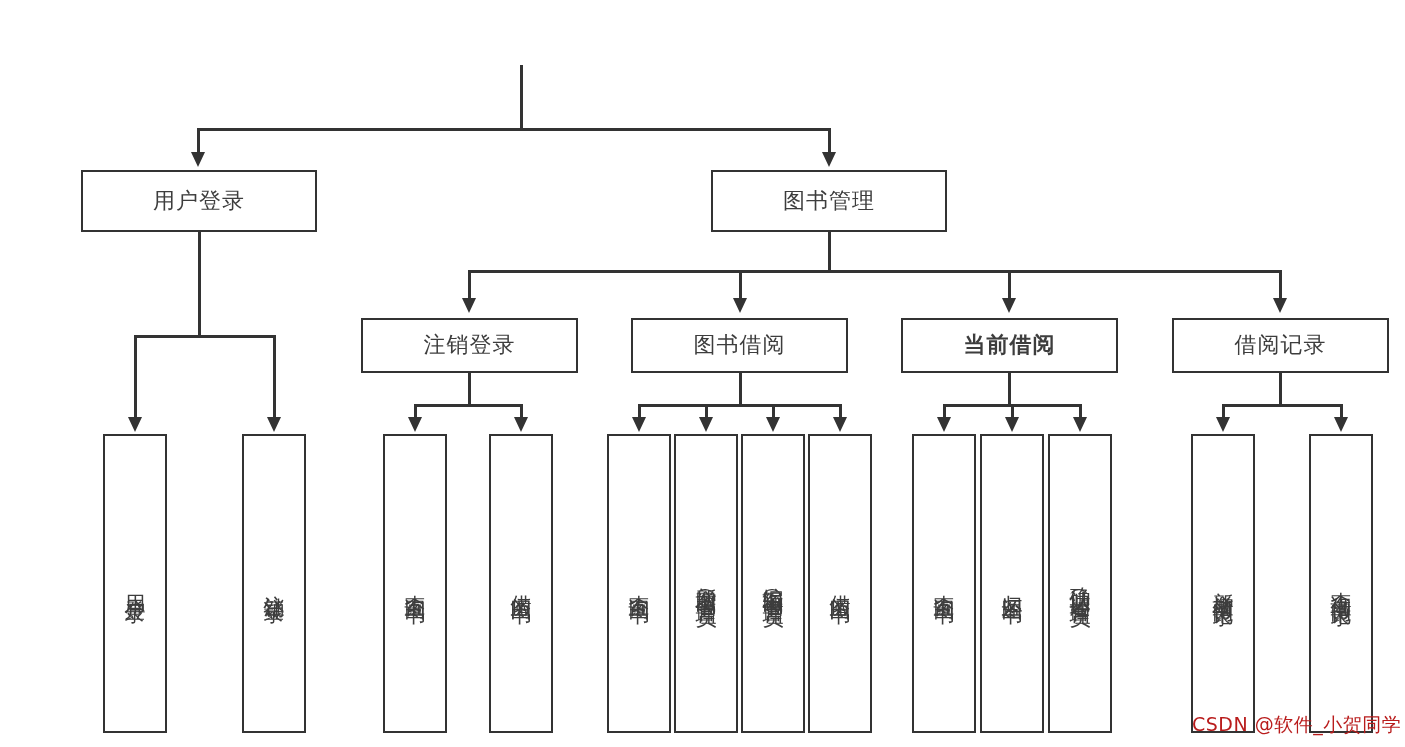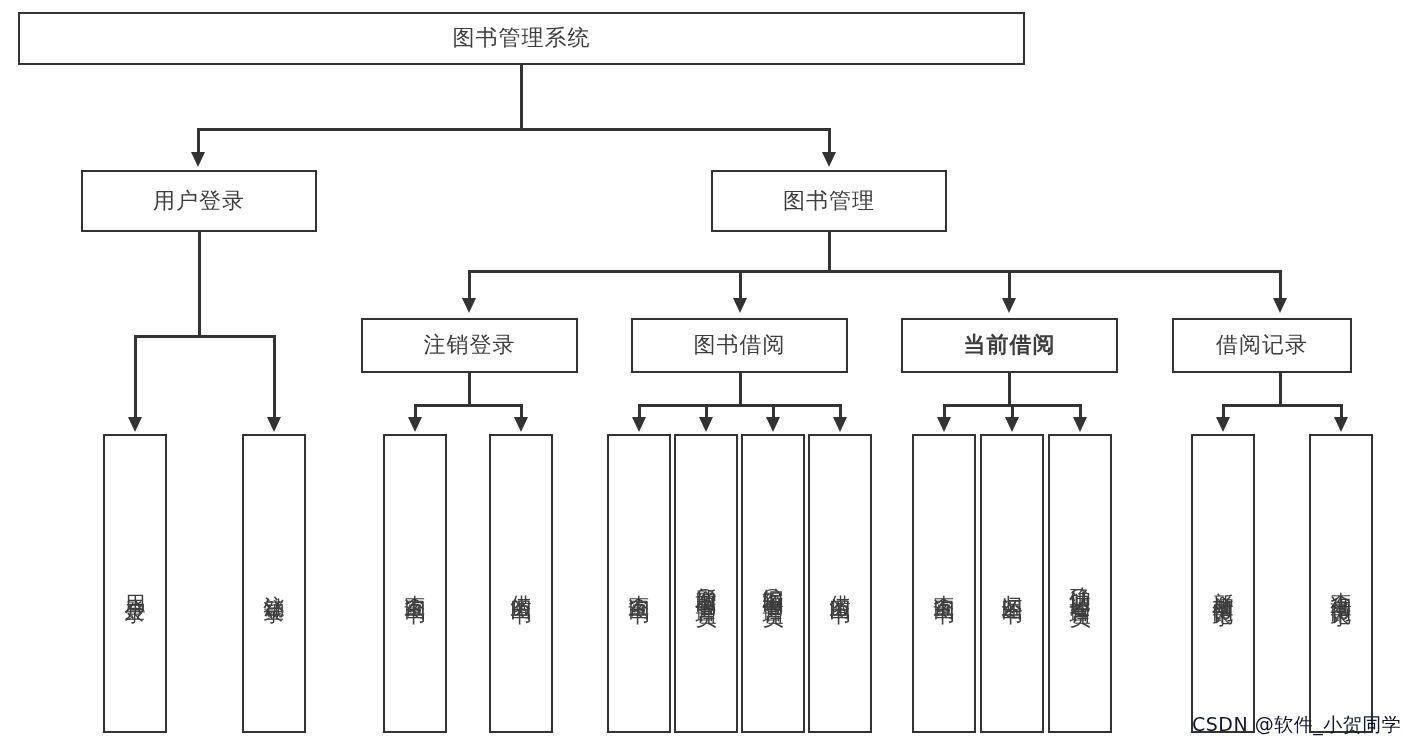--- a/index.html
+++ b/index.html
@@ -54,34 +54,31 @@
   .arrow {
     position: absolute;
     width: 0;
     height: 0;
     border-left: 7px solid transparent;
     border-right: 7px solid transparent;
     border-top: 15px solid #333333;
   }
   .watermark {
     position: absolute;
-    color: #0f172a;
+    color: #b91c1c;
     font-size: 19px;
     white-space: nowrap;
     letter-spacing: 0.5px;
   }
 </style>
 </head>
 <body>
 
 <div id="canvas">
 
-  <div class="node node-h" style="left:18px; top:12px; width:1007px; height:53px;">
-    <span>图书管理系统</span>
-  </div>
 
   <div class="conn vline" style="left:520px; top:65px; width:2.5px; height:65px;"></div>
 
   <div class="conn hline" style="left:197px; top:128px; width:634px; height:2.5px;"></div>
 
   <div class="conn vline" style="left:197px; top:128px; width:2.5px; height:26px;"></div>
   <div class="arrow" style="left:191px; top:152px;"></div>
   <div class="conn vline" style="left:828px; top:128px; width:2.5px; height:26px;"></div>
   <div class="arrow" style="left:822px; top:152px;"></div>
 
@@ -112,21 +109,21 @@
 
   <div class="node node-h" style="left:361px; top:318px; width:217px; height:55px;">
     <span>注销登录</span>
   </div>
   <div class="node node-h" style="left:631px; top:318px; width:217px; height:55px;">
     <span>图书借阅</span>
   </div>
   <div class="node node-h" style="left:901px; top:318px; width:217px; height:55px;font-weight:bold;">
     <span>当前借阅</span>
   </div>
-  <div class="node node-h" style="left:1172px; top:318px; width:180px; height:55px;">
+  <div class="node node-h" style="left:1172px; top:318px; width:217px; height:55px;">
     <span>借阅记录</span>
   </div>
 
   <div class="conn vline" style="left:468px; top:373px; width:2.5px; height:33px;"></div>
   <div class="conn hline" style="left:414px; top:404px; width:108px; height:2.5px;"></div>
   <div class="conn vline" style="left:414px; top:404px; width:2.5px; height:15px;"></div>
   <div class="arrow" style="left:408px; top:417px;"></div>
   <div class="conn vline" style="left:520px; top:404px; width:2.5px; height:15px;"></div>
   <div class="arrow" style="left:514px; top:417px;"></div>
 

